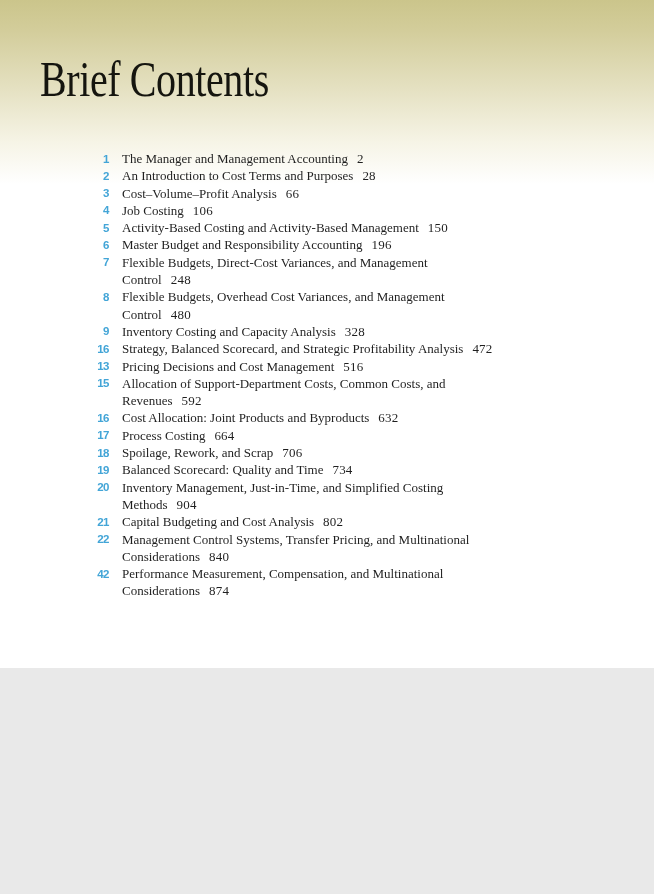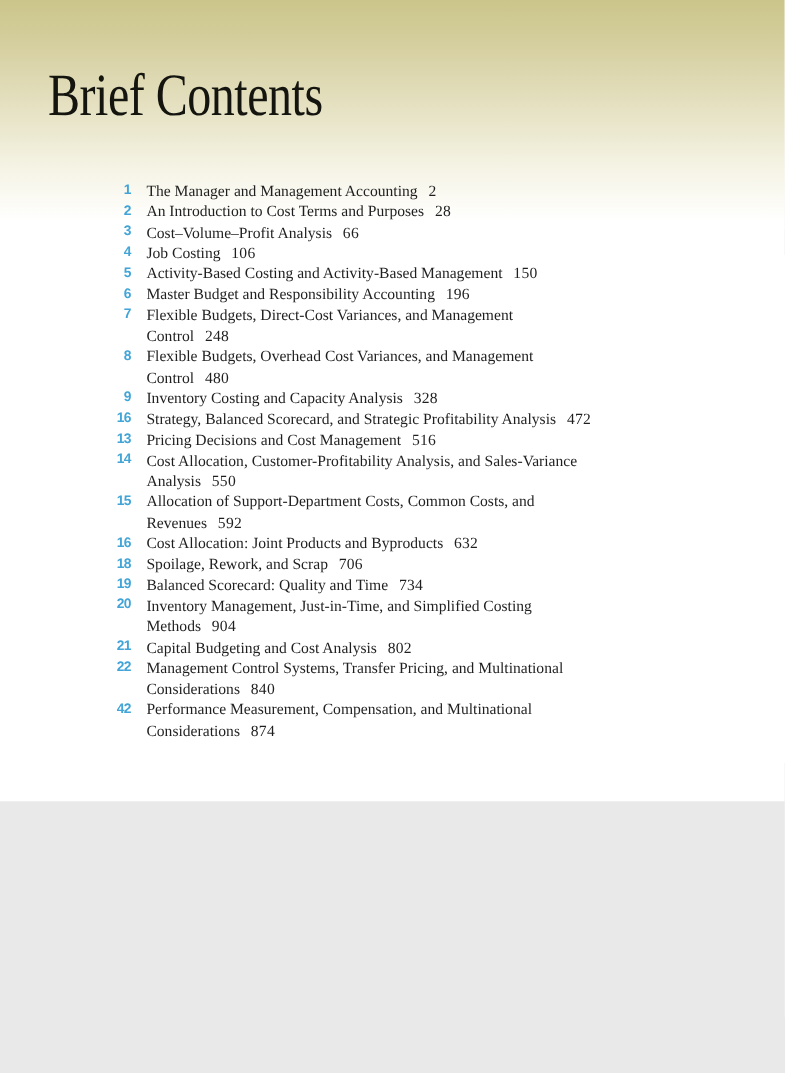--- a/index.html
+++ b/index.html
@@ -123,34 +123,33 @@
 
 
     <li class="toc-entry">
       <span class="toc-num">16</span><span class="toc-title">Strategy, Balanced Scorecard, and Strategic Profitability Analysis</span><span class="toc-page">472</span>
     </li>
 
     <li class="toc-entry">
       <span class="toc-num">13</span><span class="toc-title">Pricing Decisions and Cost Management</span><span class="toc-page">516</span>
     </li>
 
-    <li class="toc-entry">
-      <span class="toc-num">14</span><span class="toc-title">Cost Allocation, Customer-Profitability Analysis, and Sales-Variance
-Analysis</span><span class="toc-page">550</span>
-    </li>
 
     <li class="toc-entry">
       <span class="toc-num">15</span><span class="toc-title">Allocation of Support-Department Costs, Common Costs, and
 Revenues</span><span class="toc-page">592</span>
     </li>
 
     <li class="toc-entry">
       <span class="toc-num">16</span><span class="toc-title">Cost Allocation: Joint Products and Byproducts</span><span class="toc-page">632</span>
     </li>
 
+    <li class="toc-entry">
+      <span class="toc-num">17</span><span class="toc-title">Process Costing</span><span class="toc-page">664</span>
+    </li>
 
     <li class="toc-entry">
       <span class="toc-num">18</span><span class="toc-title">Spoilage, Rework, and Scrap</span><span class="toc-page">706</span>
     </li>
 
     <li class="toc-entry">
       <span class="toc-num">19</span><span class="toc-title">Balanced Scorecard: Quality and Time</span><span class="toc-page">734</span>
     </li>
 
     <li class="toc-entry">

